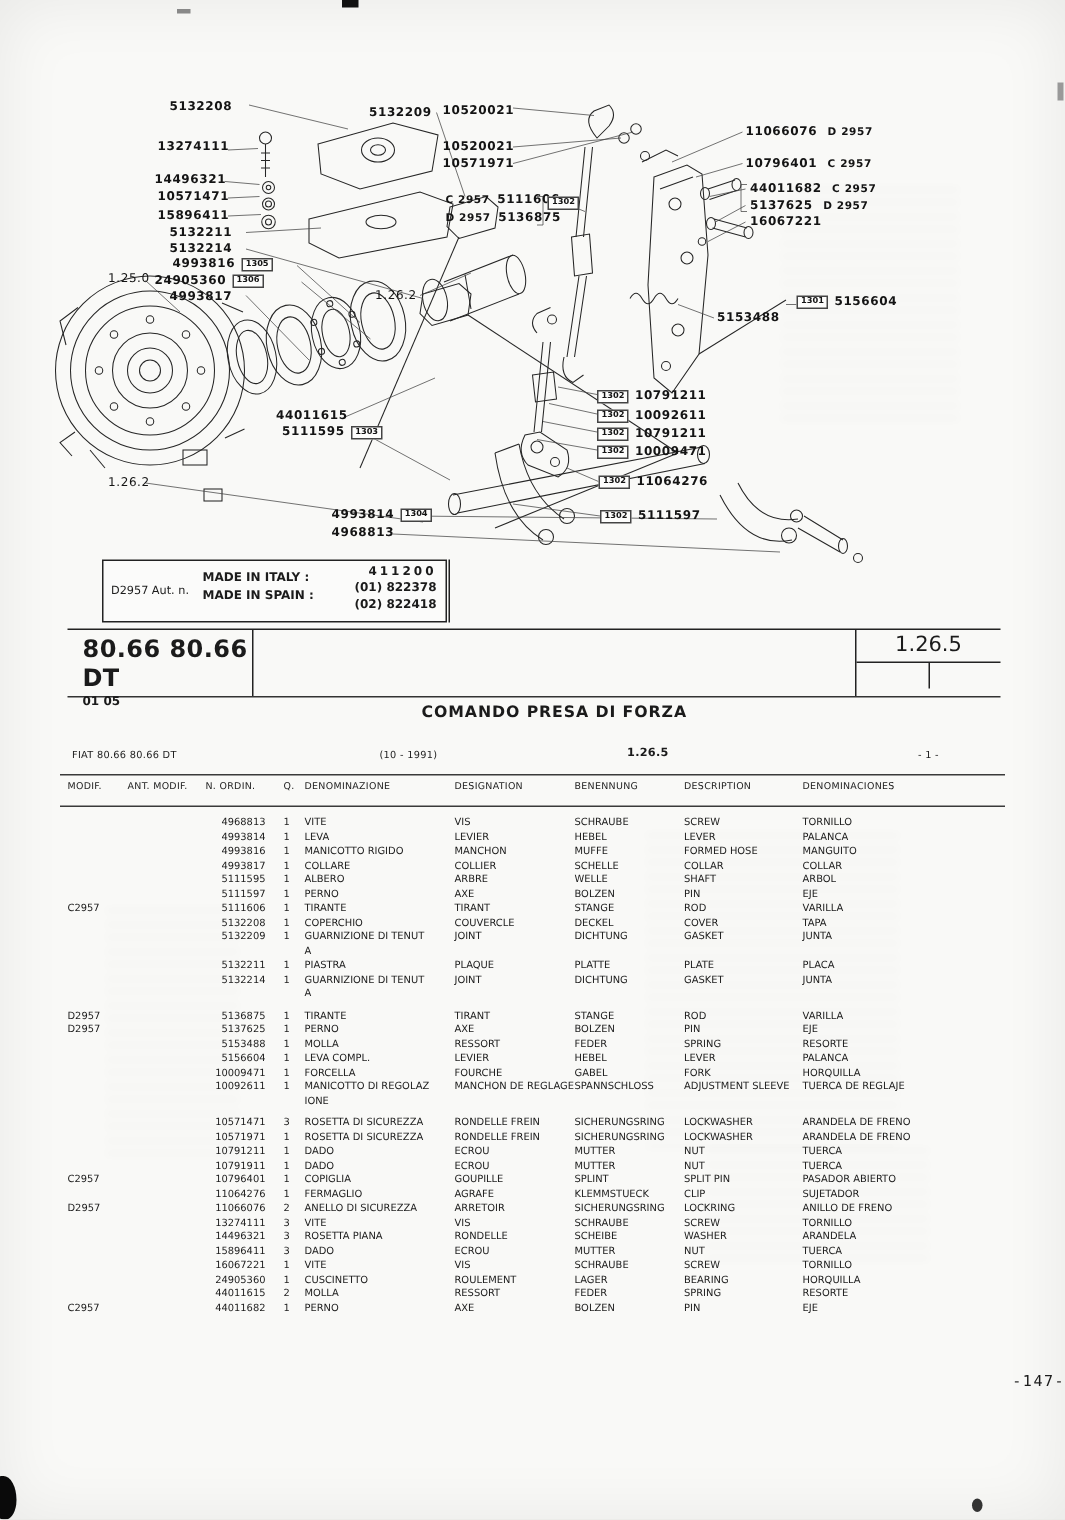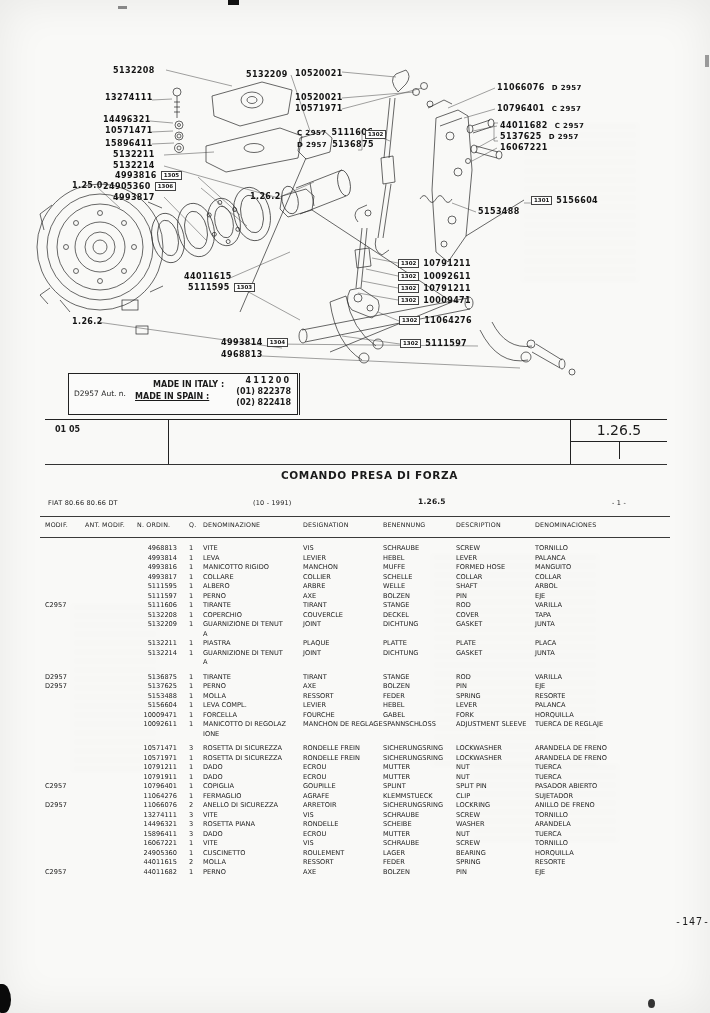--- a/index.html
+++ b/index.html
@@ -1,31 +1,31 @@
 <!DOCTYPE html>
 <html><head>
 <meta charset="utf-8">
 <style>
   html,body{margin:0;padding:0;background:#e8e8e6;}
   .page{position:relative;width:710px;height:1013px;background:#f9f9f7;overflow:hidden;
         font-family:"DejaVu Sans",sans-serif;color:#1b1b1b;
         box-shadow:inset 0 0 45px rgba(0,0,0,.07);}
   svg{position:absolute;left:0;top:0;pointer-events:none;}
   .lbl{position:absolute;font-size:8px;font-weight:bold;letter-spacing:.4px;white-space:nowrap;color:#141414;}
-  .ref{font-weight:bold;}
+  .ref{font-weight:normal;}
   .tag{display:inline-block;font-size:5.5px;font-weight:bold;line-height:7px;padding:0 2px;
        border:1px solid #444;background:#fdfdfc;vertical-align:1px;letter-spacing:0;}
   .tag.mr{margin-right:4px;} .tag.ml{margin-left:4px;}
   .sfx{font-size:7px;margin-left:7px;} .pfx{font-size:7px;margin-right:5px;}
   
   .stamp{position:absolute;left:68px;top:373px;width:228px;height:40px;border:1px solid #222;background:rgba(255,255,255,.4);}
   .stamp:after{content:"";position:absolute;right:-3px;top:-1px;bottom:-1px;width:1px;background:#222;}
   .stamp .code{position:absolute;left:5px;top:15px;font-size:7.5px;}
-  .stamp .l1{position:absolute;left:84px;top:6px;font-size:8px;font-weight:bold;}
-  .stamp .l2{position:absolute;left:66px;top:18px;font-size:8px;font-weight:bold;text-decoration:underline;}
+  .stamp .l1{position:absolute;left:66px;top:6px;font-size:8px;font-weight:bold;}
+  .stamp .l2{position:absolute;left:66px;top:18px;font-size:8px;font-weight:bold;}
   .stamp .v1{position:absolute;right:6px;top:2px;font-size:8px;font-weight:bold;letter-spacing:2px;}
   .stamp .v2{position:absolute;right:6px;top:13px;font-size:8px;font-weight:bold;}
   .stamp .v3{position:absolute;right:6px;top:24px;font-size:8px;font-weight:bold;}
   
   .band{position:absolute;left:45px;top:419px;width:622px;height:44px;border-top:1.5px solid #222;
         border-bottom:1px solid #333;display:flex;}
   .band .cell-l{width:124px;border-right:1px solid #222;padding:3px 0 0 10px;box-sizing:border-box;}
   .band .model{font-size:16px;font-weight:bold;letter-spacing:.3px;}
   .band .code2{font-size:8px;font-weight:bold;margin-top:2px;}
   .band .cell-m{flex:1;display:flex;flex-direction:column;margin-top:46px;}
@@ -276,20 +276,21 @@
     <div class="code">D2957 Aut. n.</div>
     <div class="l1">MADE IN ITALY :</div>
     <div class="l2">MADE IN SPAIN :</div>
     <div class="v1">411200</div>
     <div class="v2">(01) 822378</div>
     <div class="v3">(02) 822418</div>
   </div>
 
   <div class="band">
     <div class="cell-l">
+      <div class="model">80.66 80.66 DT</div>
       <div class="code2">01 05</div>
     </div>
     <div class="cell-m">
       <div class="title">COMANDO PRESA DI FORZA</div>
     </div>
     <div class="cell-r">
       <div class="sect">1.26.5</div>
       <div class="vline"></div>
     </div>
   </div>

